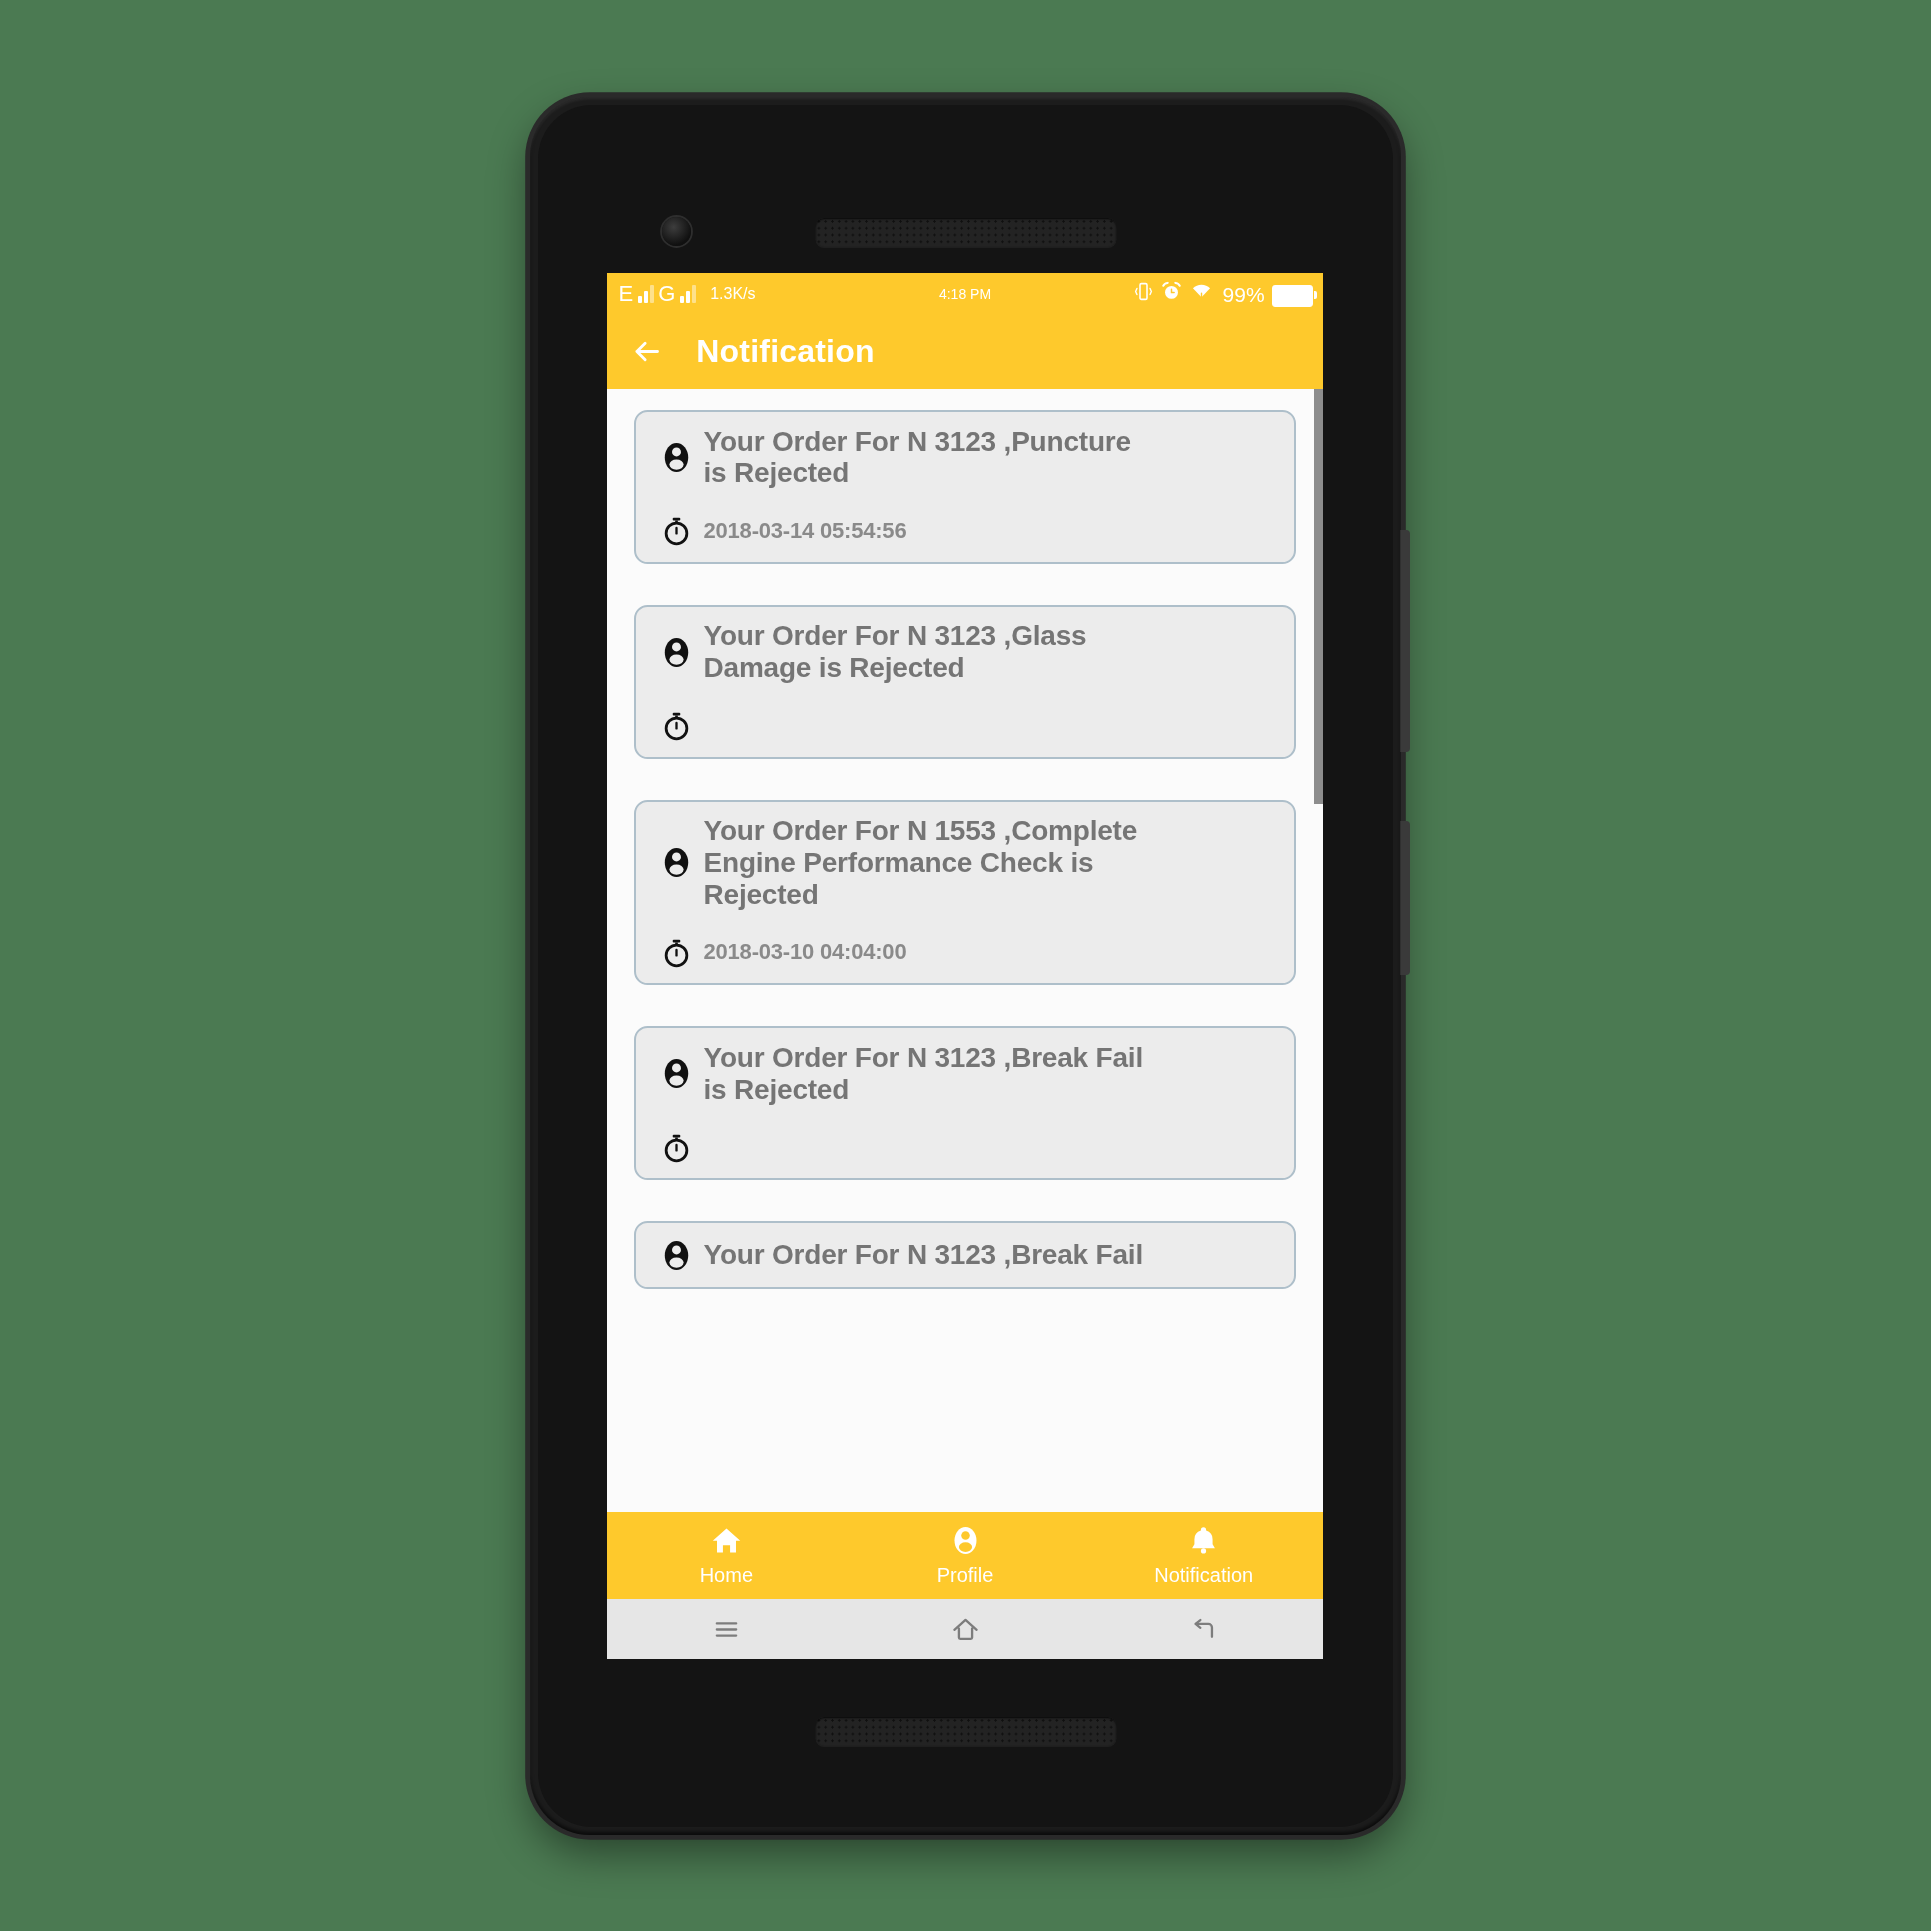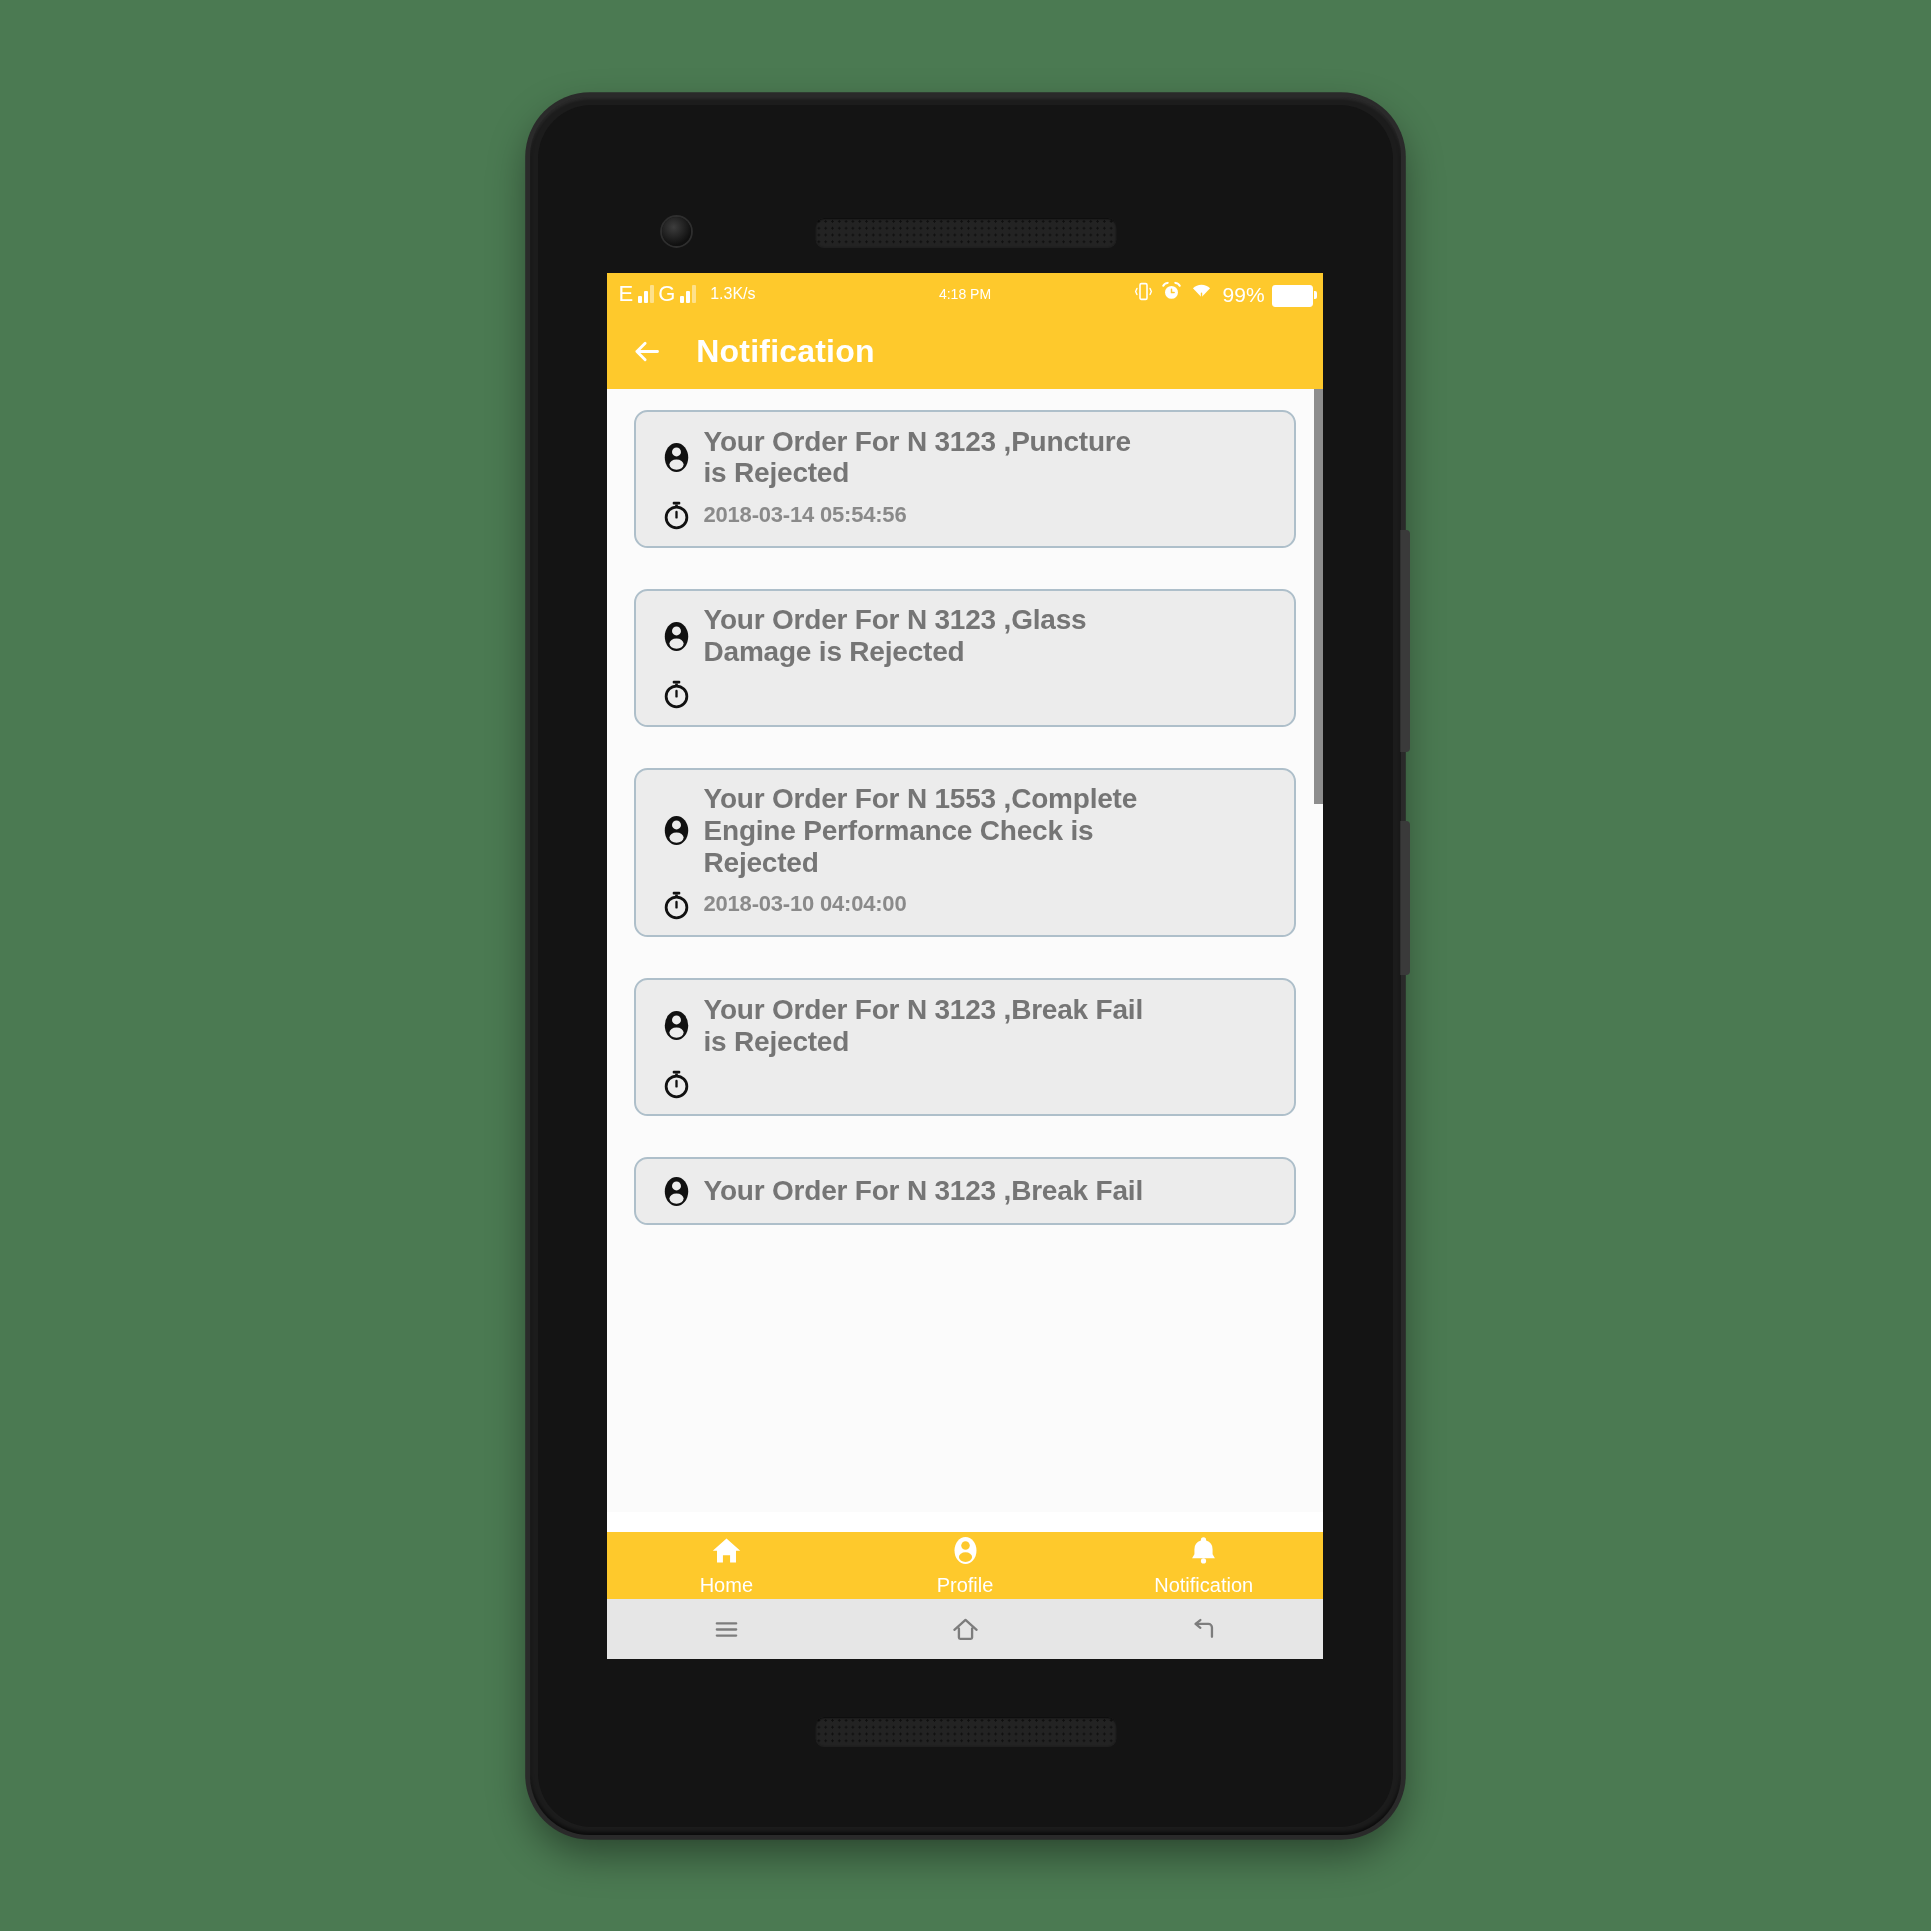--- a/index.html
+++ b/index.html
@@ -160,21 +160,21 @@
   }
 
   .notif-card {
     border: 2.9px solid #aebfca;
     border-radius: 13.5px;
     background: #ececec;
     padding: 13.5px 15.4px 13.5px 13.5px;
     margin-bottom: 41px;
     display: grid;
     grid-template-columns: 54px 1fr;
-    row-gap: 8px;
+    row-gap: 24px;
     align-items: center;
     box-sizing: border-box;
   }
   .notif-icon-cell { display:flex; align-items:center; justify-content:center; }
   .notif-title {
     color: #757575;
     font-size: 28px;
     font-weight: 700;
     line-height: 1.14;
     letter-spacing: -0.2px;
@@ -184,21 +184,21 @@
     color: #8a8a8a;
     font-size: 22px;
     font-weight: 700;
     letter-spacing: -0.2px;
   }
 
   
   #bottom-nav {
     position: absolute;
     left: 0; right: 0; bottom: 60px;
-    height: 67px;
+    height: 87px;
     background: #fec92c;
     display: flex;
     margin-top: 8px;
   }
   .tab-item {
     flex: 1;
     display: flex; flex-direction: column;
     align-items: center; justify-content: center;
     gap: 3.9px;
     cursor: pointer;

